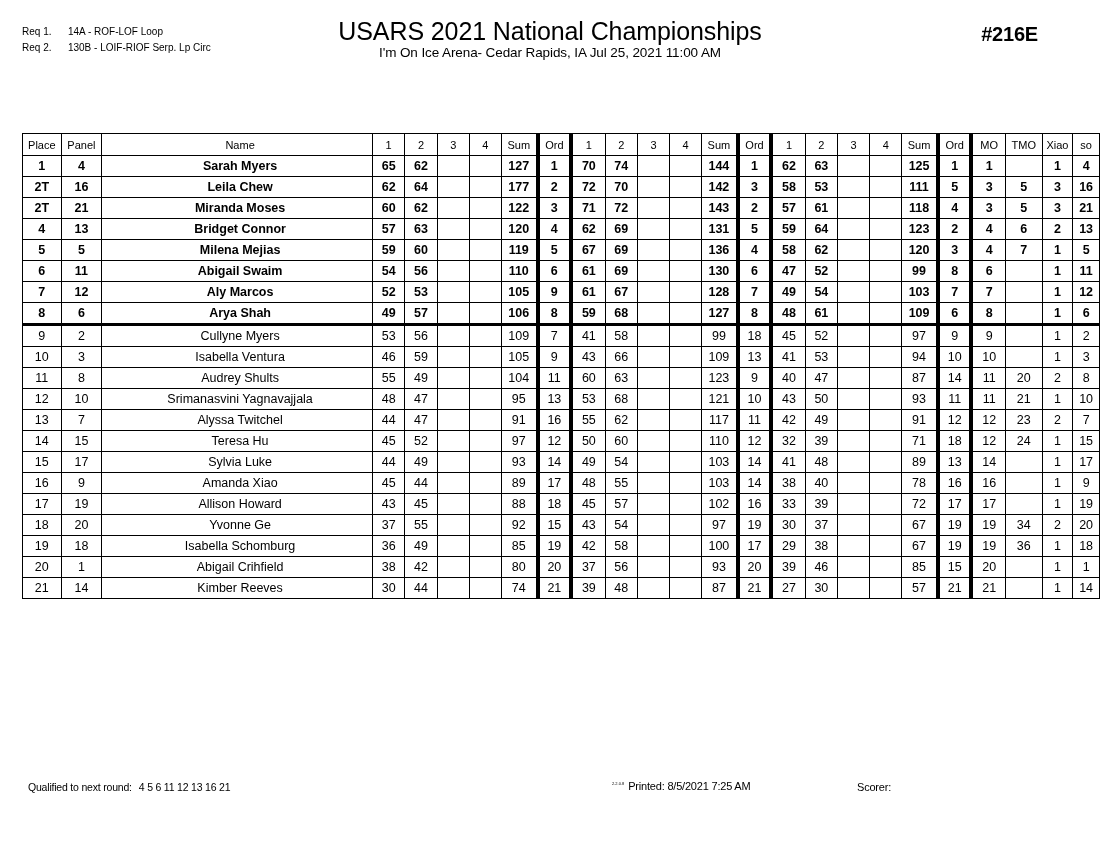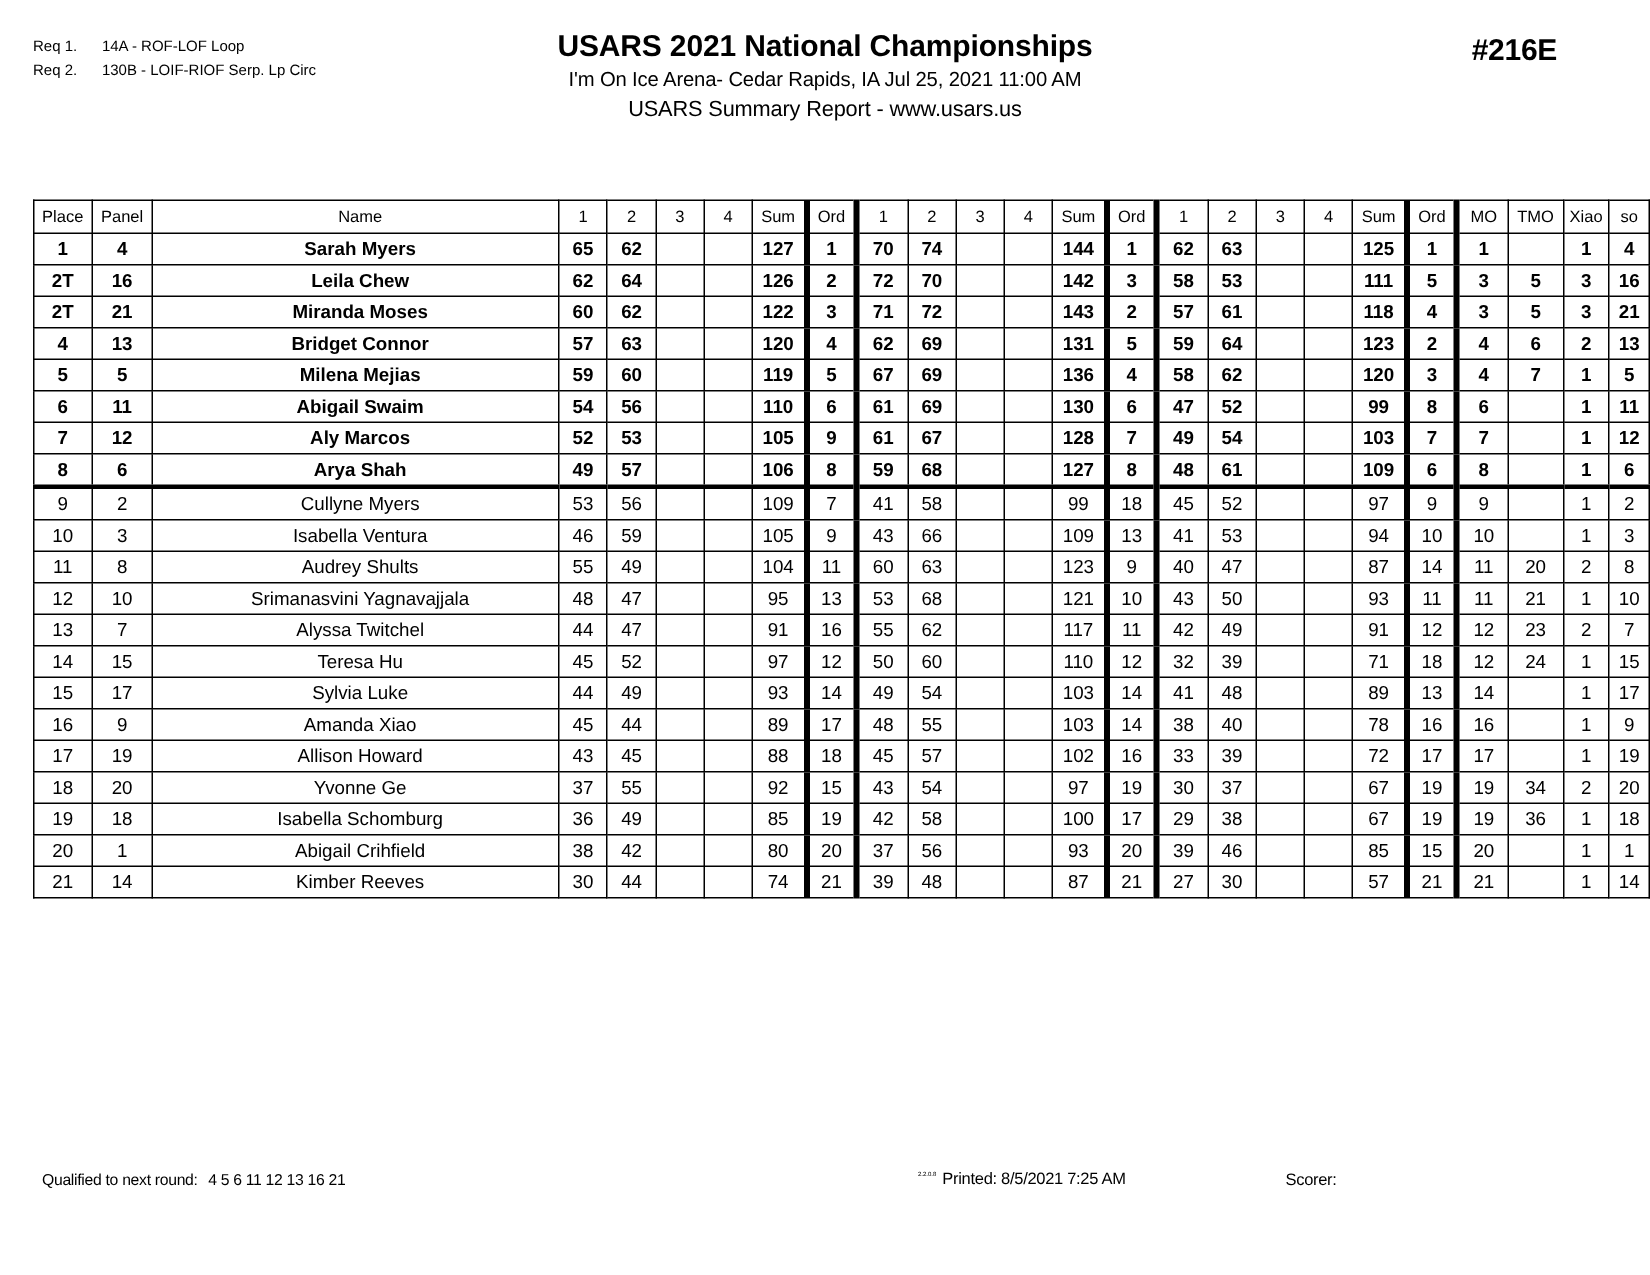--- a/index.html
+++ b/index.html
@@ -32,22 +32,22 @@
 
   
   #title-block {
     position: absolute;
     left: 140px;
     top: 20px;
     width: 820px;
     text-align: center;
   }
   #event-title {
-    font-size: 20px;
-    font-weight: bold;
+    font-size: 25px;
+    font-weight: normal;
     letter-spacing: -0.1px;
     line-height: 23px;
   }
   #venue-line {
     font-size: 13.5px;
     line-height: 19px;
     letter-spacing: -0.1px;
   }
   #category-title {
     font-size: 19.5px;
@@ -185,21 +185,20 @@
   <span class="req-line">
     <span class="req-lbl">Req</span>
     <span class="req-num">2.</span>
     <span class="req-txt">130B - LOIF-RIOF Serp. Lp Circ</span>
   </span>
 </div>
 
 <div id="title-block">
   <div id="event-title">USARS 2021 National Championships</div>
   <div id="venue-line">I'm On Ice Arena- Cedar Rapids, IA  Jul 25, 2021  11:00 AM</div>
-  <div id="report-line">USARS Summary Report - www.usars.us</div>
 </div>
 
 <div id="event-number">#216E</div>
 
 <div id="results-wrap">
   <table class="results">
     <tbody id="table-body">
         <tr class="head-row">
           <td class="c-place">Place</td>
           <td class="c-cont">Panel</td>
@@ -255,21 +254,21 @@
           <td class="c-so">4</td>
         </tr>
         <tr class="data-row qualified">
           <td class="c-place">2T</td>
           <td class="c-cont">16</td>
           <td class="c-name">Leila Chew</td>
           <td class="c-sc">62</td>
           <td class="c-sc">64</td>
           <td class="c-sc"></td>
           <td class="c-sc"></td>
-          <td class="c-sum">126</td>
+          <td class="c-sum">177</td>
           <td class="c-ord ord-left ord-right">2</td>
           <td class="c-sc">72</td>
           <td class="c-sc">70</td>
           <td class="c-sc"></td>
           <td class="c-sc"></td>
           <td class="c-sum">142</td>
           <td class="c-ord ord-left ord-right">3</td>
           <td class="c-sc">58</td>
           <td class="c-sc">53</td>
           <td class="c-sc"></td>

